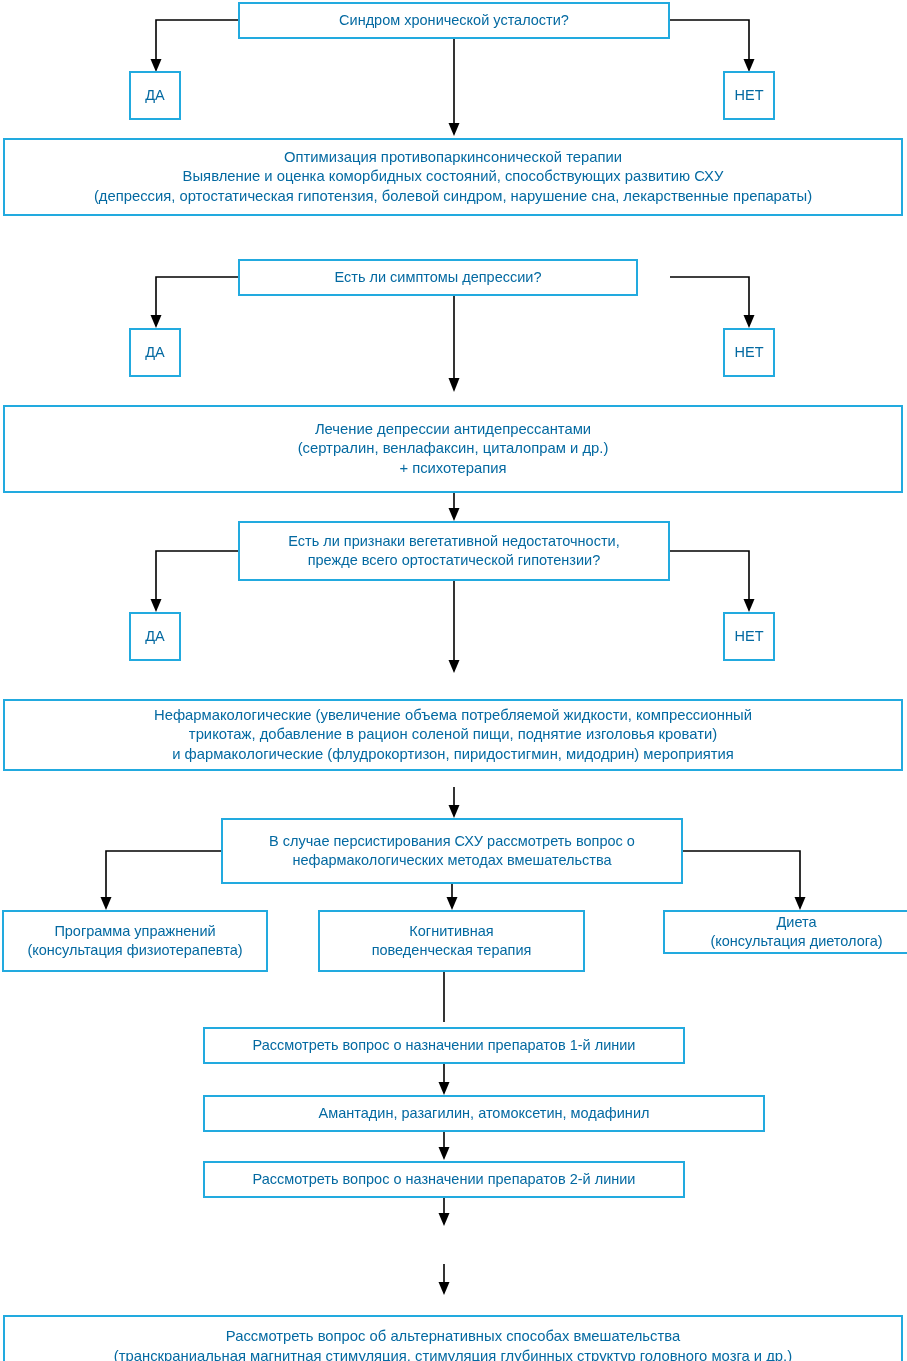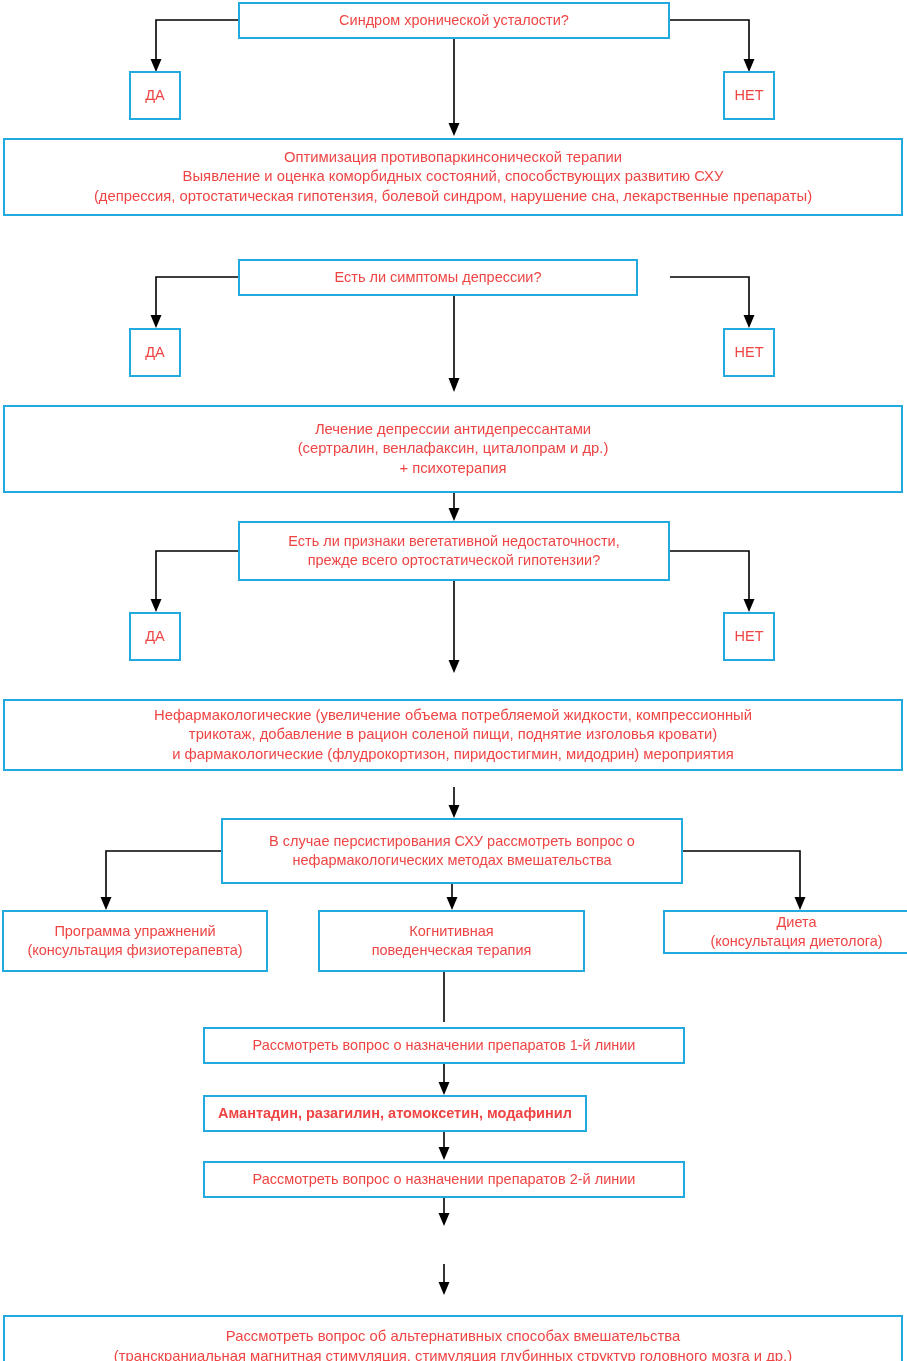--- a/index.html
+++ b/index.html
@@ -16,21 +16,21 @@
     width: 907px;
     height: 1361px;
     background: #ffffff;
     overflow: hidden;
   }
   .node {
     position: absolute;
     box-sizing: border-box;
     border: 2px solid #22AADF;
     background: #FFFFFF;
-    color: #ef4444;
+    color: #0369a1;
     display: flex;
     align-items: center;
     justify-content: center;
     text-align: center;
     line-height: 1.30;
     font-size: 14.5px;
     padding: 2px 6px;
     white-space: pre-line;
     z-index: 3;
   }
@@ -162,21 +162,21 @@
 (консультация физиотерапевта)</div>
 
   <div class="node" style="left:318px; top:910px; width:267px; height:62px;">Когнитивная
 поведенческая терапия</div>
 
   <div class="node" style="left:656px; top:910px; width:267px; height:44px;margin-left:7px;">Диета
 (консультация диетолога)</div>
 
   <div class="node" style="left:203px; top:1027px; width:482px; height:37px;">Рассмотреть вопрос о назначении препаратов 1-й линии</div>
 
-  <div class="node" style="left:203px; top:1095px; width:384px; height:37px;font-weight:bold;">Амантадин, разагилин, атомоксетин, модафинил</div>
+  <div class="node" style="left:203px; top:1095px; width:562px; height:37px;">Амантадин, разагилин, атомоксетин, модафинил</div>
 
   <div class="node" style="left:203px; top:1161px; width:482px; height:37px;">Рассмотреть вопрос о назначении препаратов 2-й линии</div>
 
 
   <div class="node wide" style="left:3px; top:1295px; width:900px; height:63px;margin-top:20px;">Рассмотреть вопрос об альтернативных способах вмешательства
 (транскраниальная магнитная стимуляция, стимуляция глубинных структур головного мозга и др.)</div>
 
 </div>
 
 </body></html>

